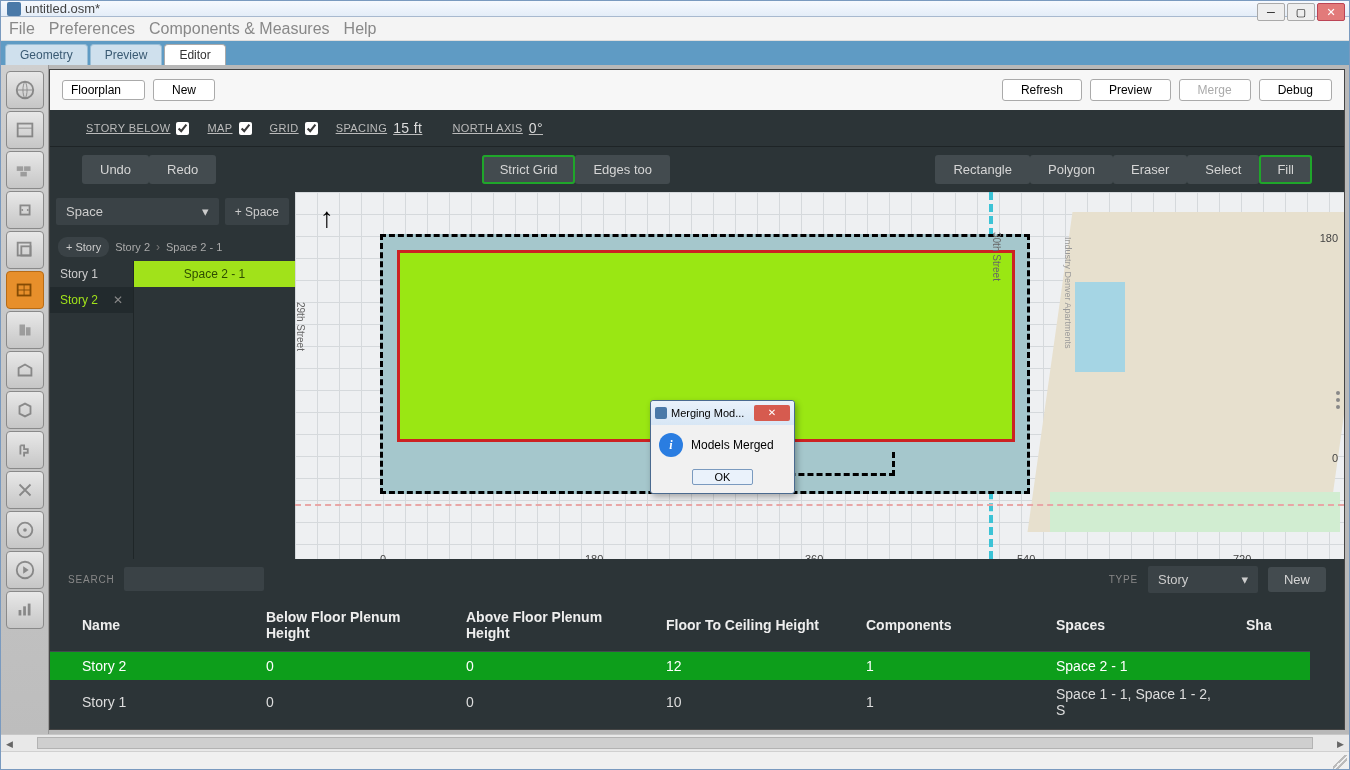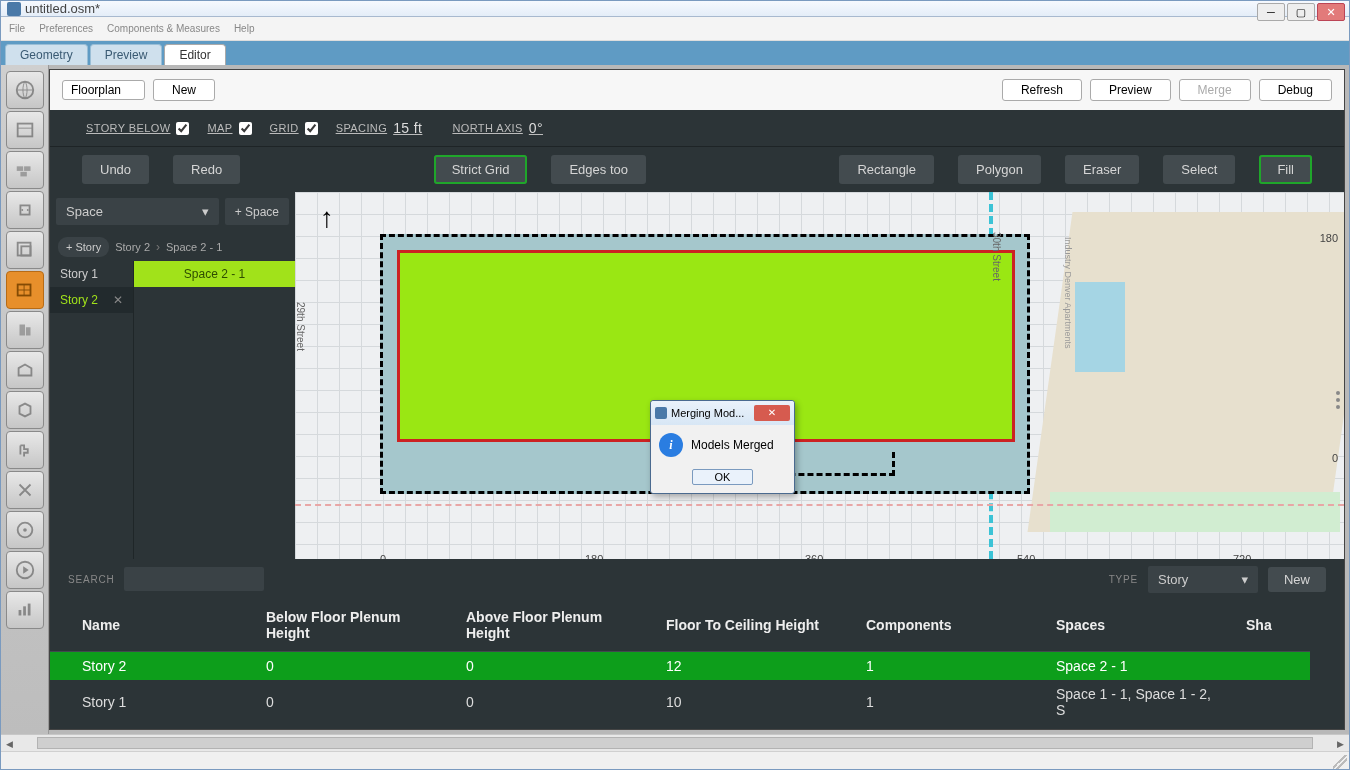--- a/index.html
+++ b/index.html
@@ -8,21 +8,21 @@
 
     
     .titlebar { height: 16px; background: linear-gradient(#f6f9fe, #e4edf8); display: flex; align-items: center; padding: 0 6px; border-bottom: 1px solid #a8b9cf; position: relative; }
     .titlebar .title { font-size: 13px; color: #444; margin-left: 4px; }
     .titlebar .win-controls { position: absolute; right: 4px; top: 2px; display: flex; gap: 2px; }
     .titlebar .win-btn { width: 28px; height: 18px; border: 1px solid #a9a9a9; border-radius: 2px; background: #eee; font-size: 11px; text-align: center; line-height: 16px; cursor: pointer; }
     .titlebar .win-btn.close { background: #e27a7a; color: #fff; border-color: #b45; }
 
     
     .menubar { height: 24px; background: #f4f4f4; display: flex; align-items: center; padding: 0 8px; gap: 14px; border-bottom: 1px solid #ddd; }
-    .menubar .menu-item { color: #888; cursor: pointer; font-size: 10px; }
+    .menubar .menu-item { color: #888; cursor: pointer; font-size: 16px; }
 
     
     .tabs-row { height: 24px; background: #5f9bc4; display: flex; align-items: flex-end; padding: 0 4px; }
     .tabs-row .top-tab { padding: 3px 14px; font-size: 12px; background: #eee; border: 1px solid #aaa; border-bottom: none; border-radius: 4px 4px 0 0; margin-right: 2px; cursor: pointer; color: #555;}
     .tabs-row .top-tab.inactive { background: #cfe0ed; border-color: #9abed6; color:#3a5a73; }
     .tabs-row .top-tab.active { background: #fff; color: #333; }
 
     
     .main-row { flex: 1; display: flex; min-height: 0; background: #b8b8b8; }
 
@@ -46,21 +46,21 @@
     .btn.disabled { color: #aaa; }
     .action-bar .spacer { flex: 1; }
 
     
     .options-bar { height: 36px; background: #2c3437; color: #bbb; display: flex; align-items:center; padding: 0 24px 0 36px; gap: 18px; font-size: 11px; letter-spacing: 0.4px; text-decoration: underline; }
     .opt-item{display:flex;align-items:center;gap:6px;}
     .opt-item input{accent-color:#fff;}
     .opt-val{color:#ddd;font-size:14px;}
 
     
-    .tools-bar { height: 46px; background: #2c3437; display:flex; align-items:center; padding:0 32px; gap:24px; border-top:1px solid #1e2426;}
+    .tools-bar { height: 46px; background: #2c3437; display:flex; align-items:center; padding:0 32px; gap:0; border-top:1px solid #1e2426;}
     .tool-btn { padding:7px 18px; background:#434b4f; border:none; border-radius:3px; color:#d5d5d5; font-size:13px; cursor:pointer; }
     .tool-btn.green-border{ box-shadow: inset 0 0 0 2px #1fa62a; }
     .tools-bar .spacer{flex:1;}
 
     
     .workspace { flex:1; display:flex; min-height:0;}
 
     
     .left-panel { width:245px; background:#2c3437; display:flex; flex-direction:column; }
     .left-panel .row1{display:flex; padding:6px 6px 8px 6px; gap:6px;}

